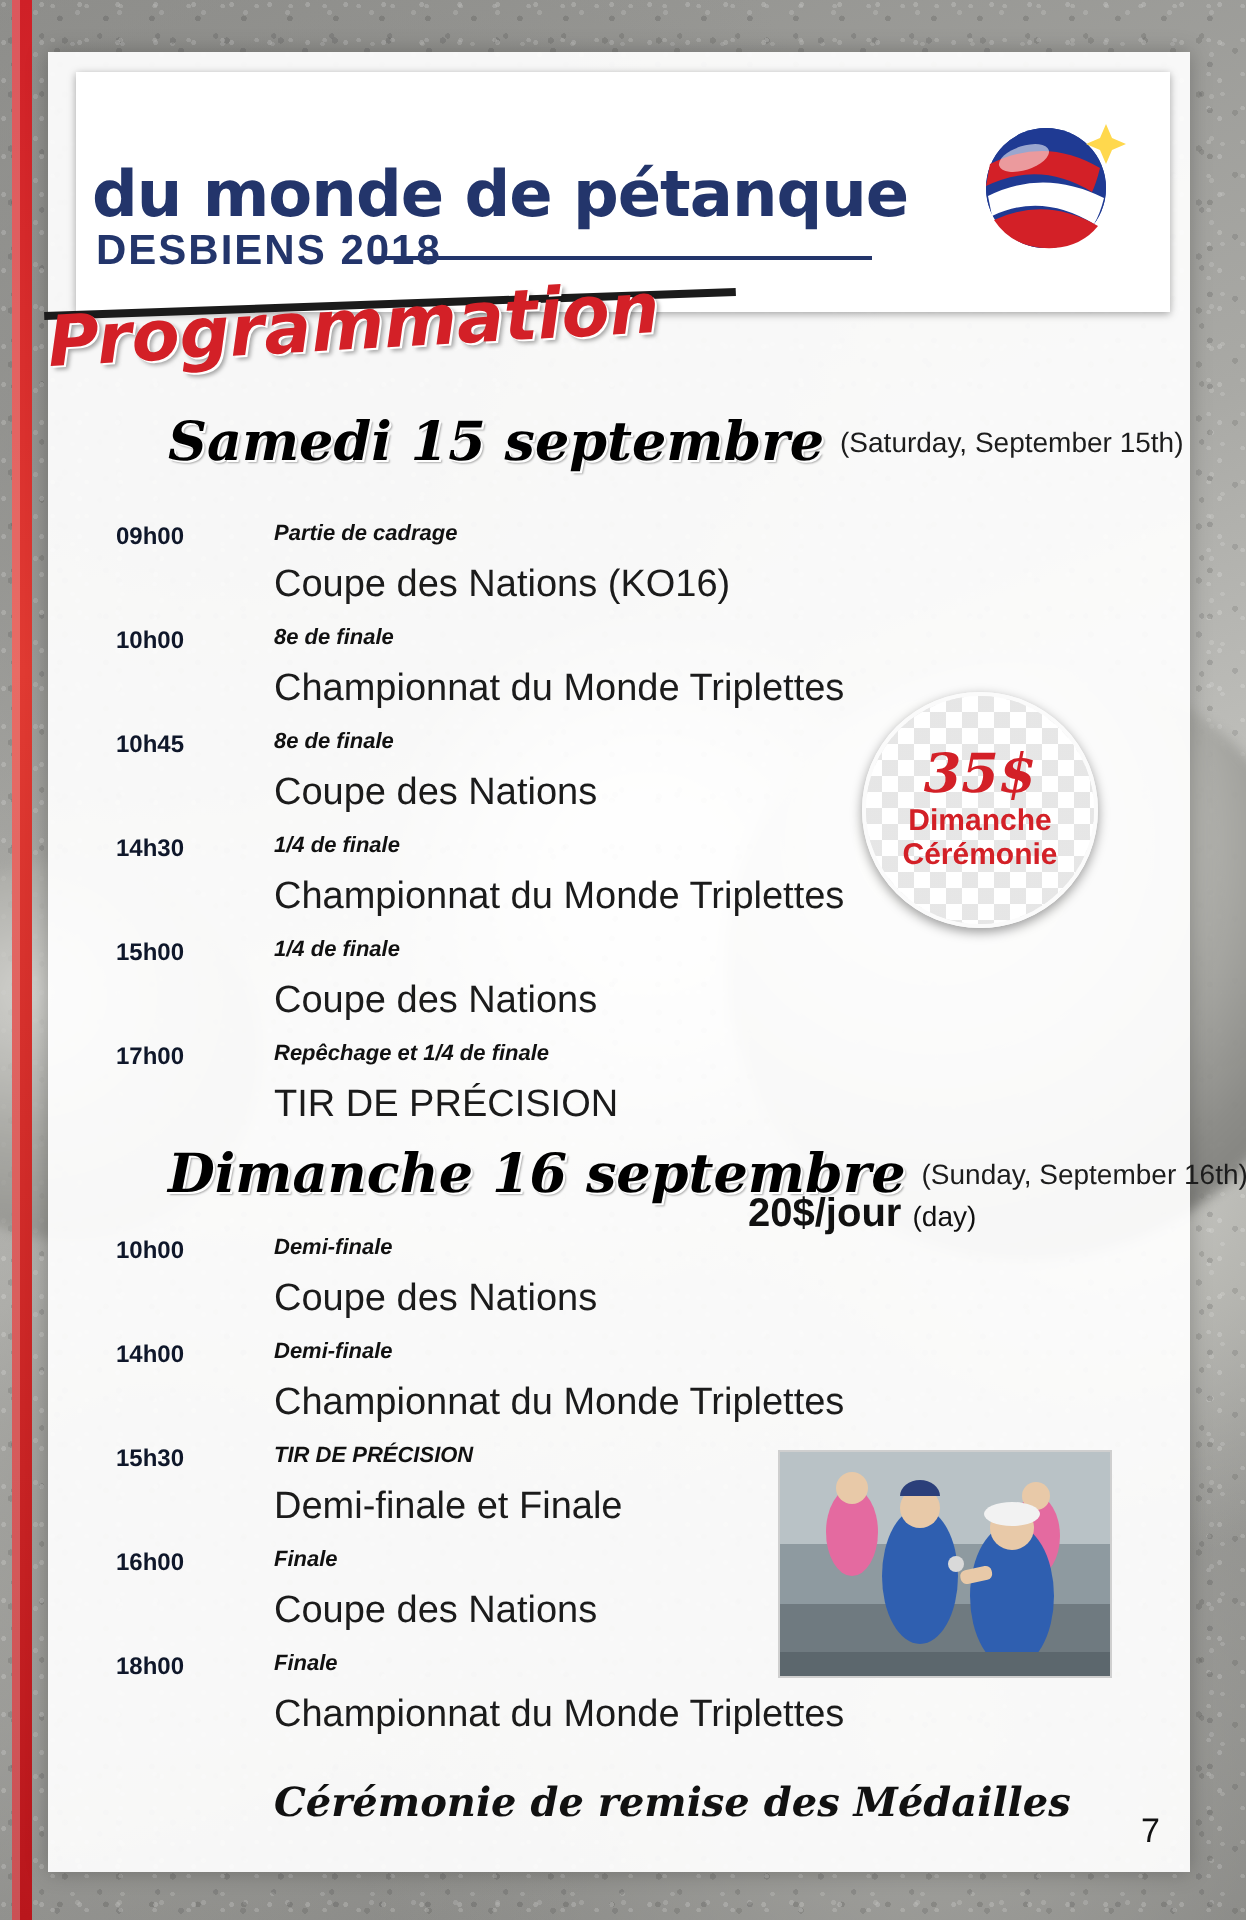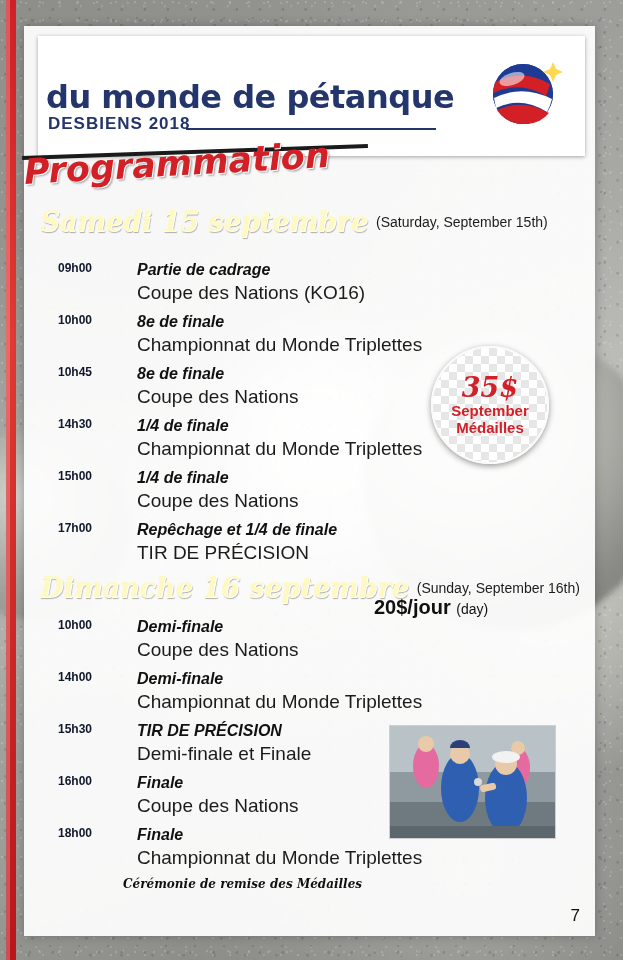--- a/index.html
+++ b/index.html
@@ -108,21 +108,21 @@
     letter-spacing: -.5px;
     color: #23356b;
     white-space: nowrap;
   }
   .banner-sub {
     position: absolute;
     left: 10px;
     top: 78px;
     font-family: "Liberation Sans", sans-serif;
     font-weight: bold;
-    font-size: 17px;
+    font-size: 21px;
     letter-spacing: 1px;
     color: #23356b;
   }
   .banner-rule {
     position: absolute;
     left: 148px;
     top: 92px;
     width: 250px;
     height: 2px;
     background: #23356b;
@@ -162,22 +162,23 @@
   .day {
     position: absolute;
     left: 40px;
     white-space: nowrap;
   }
   .day-fr {
     font-family: "DejaVu Serif", serif;
     font-style: italic;
     font-weight: bold;
     font-size: 27px;
-    color: #fef9c3;
+    color: #000000;
     text-shadow: 1px 1px 0 #ffffff, 1.5px 1.5px 1px rgba(0,0,0,.3);
+    margin-left: 44px;
   }
   .day-en {
     font-family: Liberation Sans, sans-serif;
     font-size: 14px;
     color: #1c1c1c;
     margin-left: 8px;
     position: relative;
     top: -4px;
   }
   .price {
@@ -206,21 +207,21 @@
     font-size: 12px;
     color: #0f172a;
   }
   .row-title {
     position: absolute;
     left: 137px;
     top: 0;
     font-family: "Liberation Sans", sans-serif;
     font-weight: bold;
     font-style: italic;
-    font-size: 16px;
+    font-size: 11px;
     color: #111111;
     white-space: nowrap;
   }
   .row-sub {
     position: absolute;
     left: 137px;
     top: 21px;
     font-family: "Liberation Sans", sans-serif;
     font-size: 19px;
     color: #1b1b1b;
@@ -288,27 +289,28 @@
   .page-num {
     position: absolute;
     right: 43px;
     bottom: 34px;
     font-family: "Liberation Sans", sans-serif;
     font-size: 17px;
     color: #111111;
   }
   .ceremony {
     position: absolute;
-    left: 123px;
+    left: 137px;
     font-family: "DejaVu Serif", serif;
     font-style: italic;
     font-weight: bold;
-    font-size: 12px;
+    font-size: 20px;
     color: #111111;
     white-space: nowrap;
+    margin-top: 12px;
   }
 </style>
 </head>
 <body>
 
 <div class="page">
   <div class="bg"></div>
   <div class="bg-noise"></div>
   <div class="boule-big boule-1"></div>
   <div class="boule-big boule-2"></div>
@@ -372,22 +374,22 @@
   </div>
   <div class="row" style="top:521px;">
     <div class="row-time">17h00</div>
     <div class="row-title">Repêchage et 1/4 de finale</div>
     <div class="row-sub">TIR DE PRÉCISION</div>
   </div>
 
   <div class="badge">
     <div class="badge-inner">
       <div class="badge-amount">35$</div>
-      <div class="badge-l1">September</div>
-      <div class="badge-l2">Médailles</div>
+      <div class="badge-l1">Dimanche</div>
+      <div class="badge-l2">Cérémonie</div>
     </div>
   </div>
 
   <div class="day" style="top:572px;">
     <span class="day-fr">Dimanche 16 septembre</span><span class="day-en">(Sunday, September 16th)</span>
   </div>
   <div class="price" style="left:374px; top:596px;text-align:center;">
     <span>20$/jour</span>
     <span class="day-word">(day)</span>
   </div>

